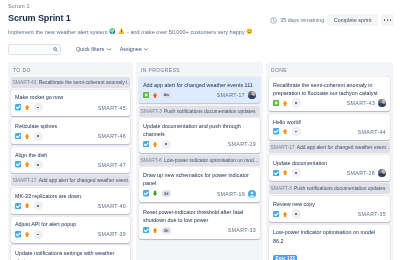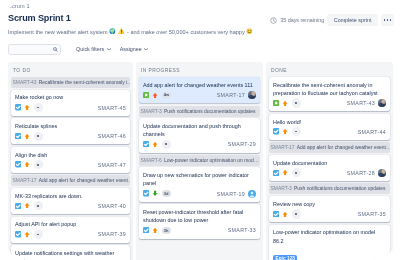--- a/index.html
+++ b/index.html
@@ -1,19 +1,19 @@
 <!DOCTYPE html>
 <html><head>
 <meta charset="utf-8">
 <style>
   *{box-sizing:border-box;margin:0;padding:0;}
   html,body{width:400px;height:260px;overflow:hidden;background:#ffffff;
     font-family:"Liberation Sans",sans-serif;color:#172B4D;
     -webkit-font-smoothing:antialiased;}
-  .page{width:400px;height:260px;position:relative;overflow:hidden;border-radius:30px;}
+  .page{width:400px;height:260px;position:relative;overflow:hidden;}
 
   
   .breadcrumb{position:absolute;left:8px;top:2px;font-size:5.6px;color:#6B778C;letter-spacing:.15px;line-height:8px;}
   .title{position:absolute;left:8px;top:11px;font-size:9.1px;font-weight:bold;color:#172B4D;letter-spacing:-.15px;line-height:14px;}
   .subtitle{position:absolute;left:8px;top:27.5px;font-size:5.55px;color:#5E6C84;white-space:nowrap;line-height:8px;display:flex;align-items:center;gap:2px;}
   .emo{font-size:5.4px;line-height:1;}
   .hdr-right{position:absolute;right:6px;top:14px;display:flex;align-items:center;gap:3px;height:12px;}
   .days{display:flex;align-items:center;gap:3px;font-size:5.4px;color:#6B778C;white-space:nowrap;}
   .btn{background:#F4F5F7;color:#42526E;border-radius:2.5px;font-size:5.4px;
        height:12px;display:flex;align-items:center;padding:0 6.5px;white-space:nowrap;}

